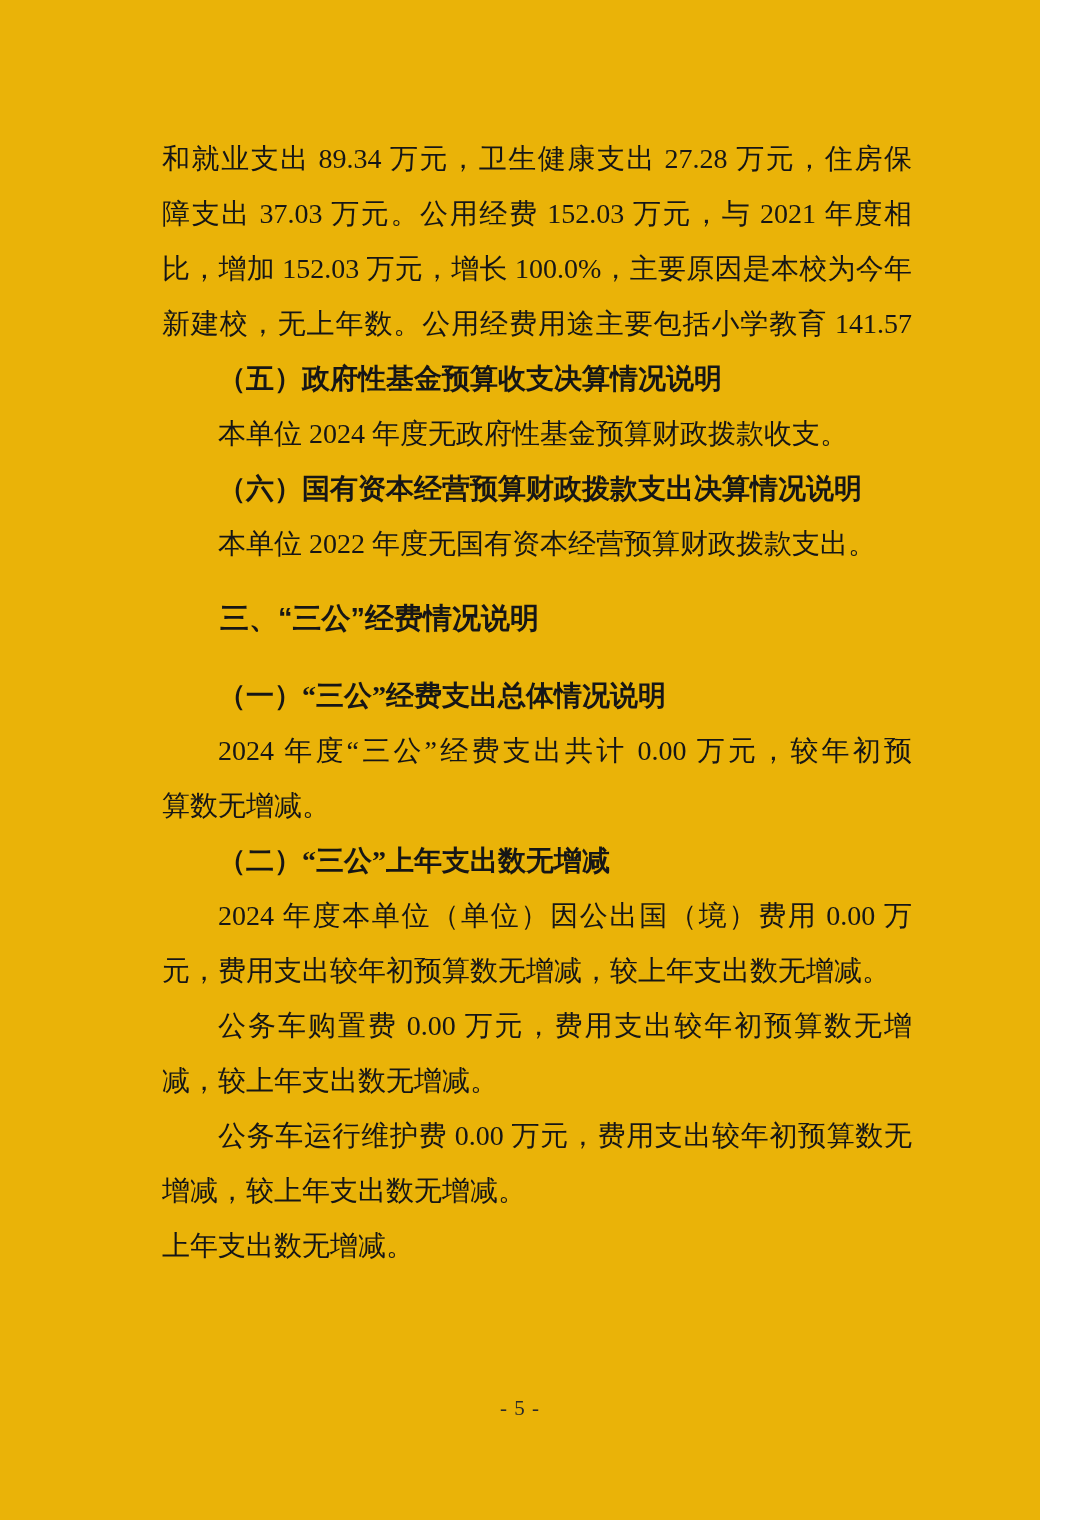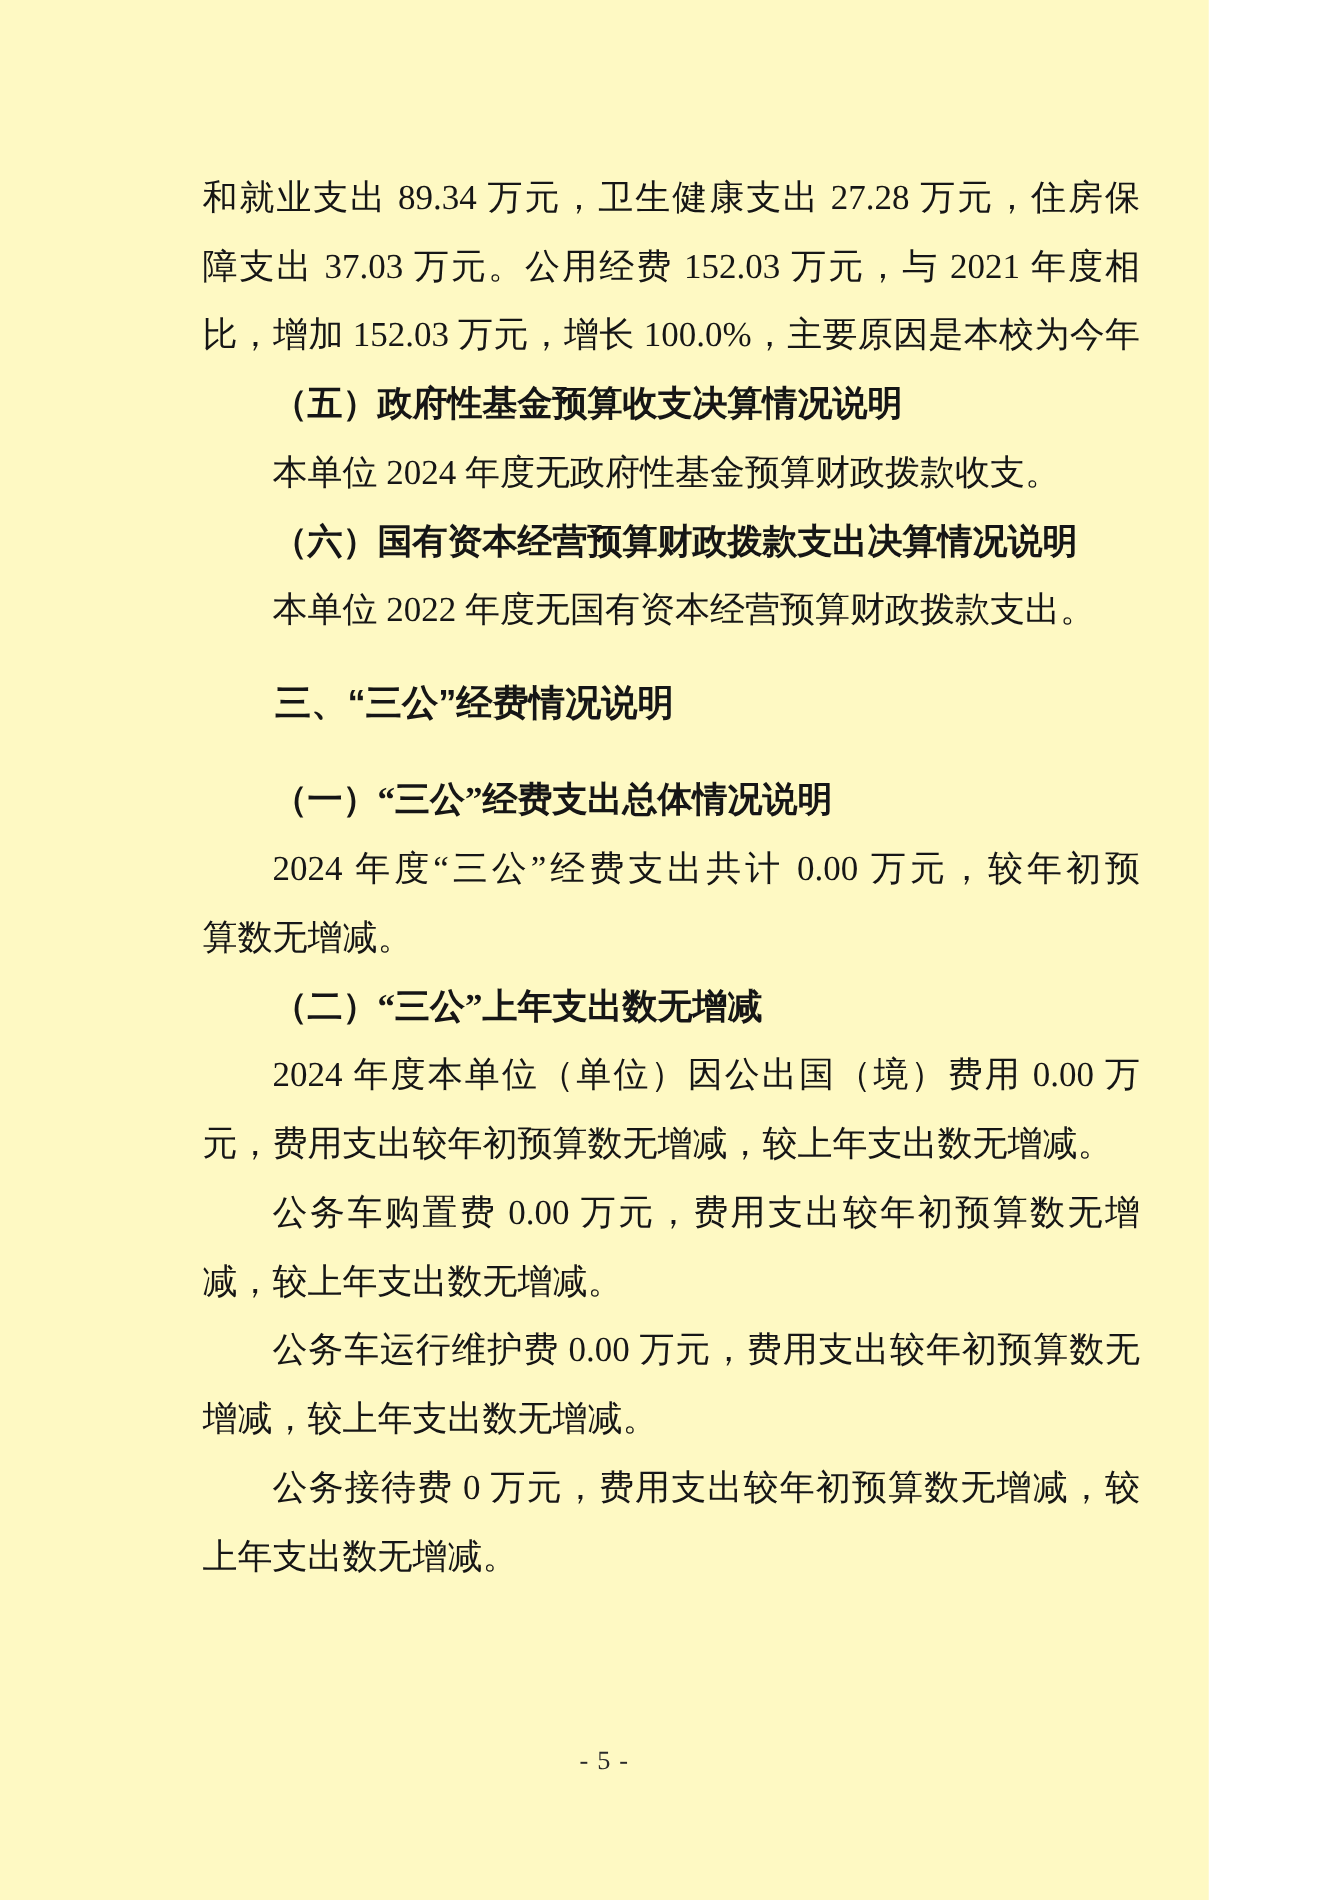--- a/index.html
+++ b/index.html
@@ -2,23 +2,23 @@
 <html lang="zh"><head>
 <meta charset="utf-8">
 <style>
   html, body {
     margin: 0;
     padding: 0;
     background: #ffffff;
   }
   .page {
     position: relative;
-    width: 967px;
+    width: 1040px;
     height: 1520px;
-    background: #fef9c3;
+    background: #eab308;
     color: #161616;
     font-family: "Liberation Serif", "DejaVu Serif", serif;
     overflow: hidden;
   }
   .content {
     position: absolute;
     left: 162px;
     top: 131px;
     width: 750px;
     font-size: 28px;
@@ -63,33 +63,33 @@
   }
 </style>
 </head>
 <body>
 
 <div class="page">
   <div class="content">
     <div class="line j">和就业支出 89.34 万元，卫生健康支出 27.28 万元，住房保</div>
     <div class="line j">障支出 37.03 万元。公用经费 152.03 万元，与 2021 年度相</div>
     <div class="line j">比，增加 152.03 万元，增长 100.0%，主要原因是本校为今年</div>
+    <div class="line j">新建校，无上年数。公用经费用途主要包括小学教育 141.57</div>
     <div class="line h2 ind">（五）政府性基金预算收支决算情况说明</div>
     <div class="line ind">本单位 2024 年度无政府性基金预算财政拨款收支。</div>
     <div class="line h2 ind">（六）国有资本经营预算财政拨款支出决算情况说明</div>
     <div class="line ind">本单位 2022 年度无国有资本经营预算财政拨款支出。</div>
     <div class="line h1 ind">三、“三公”经费情况说明</div>
     <div class="line h2 ind">（一）“三公”经费支出总体情况说明</div>
     <div class="line j ind">2024 年度“三公”经费支出共计 0.00 万元，较年初预</div>
     <div class="line">算数无增减。</div>
     <div class="line h2 ind">（二）“三公”上年支出数无增减</div>
     <div class="line j ind">2024 年度本单位（单位）因公出国（境）费用 0.00 万</div>
     <div class="line">元，费用支出较年初预算数无增减，较上年支出数无增减。</div>
     <div class="line j ind">公务车购置费 0.00 万元，费用支出较年初预算数无增</div>
     <div class="line">减，较上年支出数无增减。</div>
     <div class="line j ind">公务车运行维护费 0.00 万元，费用支出较年初预算数无</div>
     <div class="line">增减，较上年支出数无增减。</div>
-    <div class="line j ind">公务接待费 0 万元，费用支出较年初预算数无增减，较</div>
     <div class="line">上年支出数无增减。</div>
   </div>
 
   <div class="footer">- 5 -</div>
 </div>
 
 </body></html>

